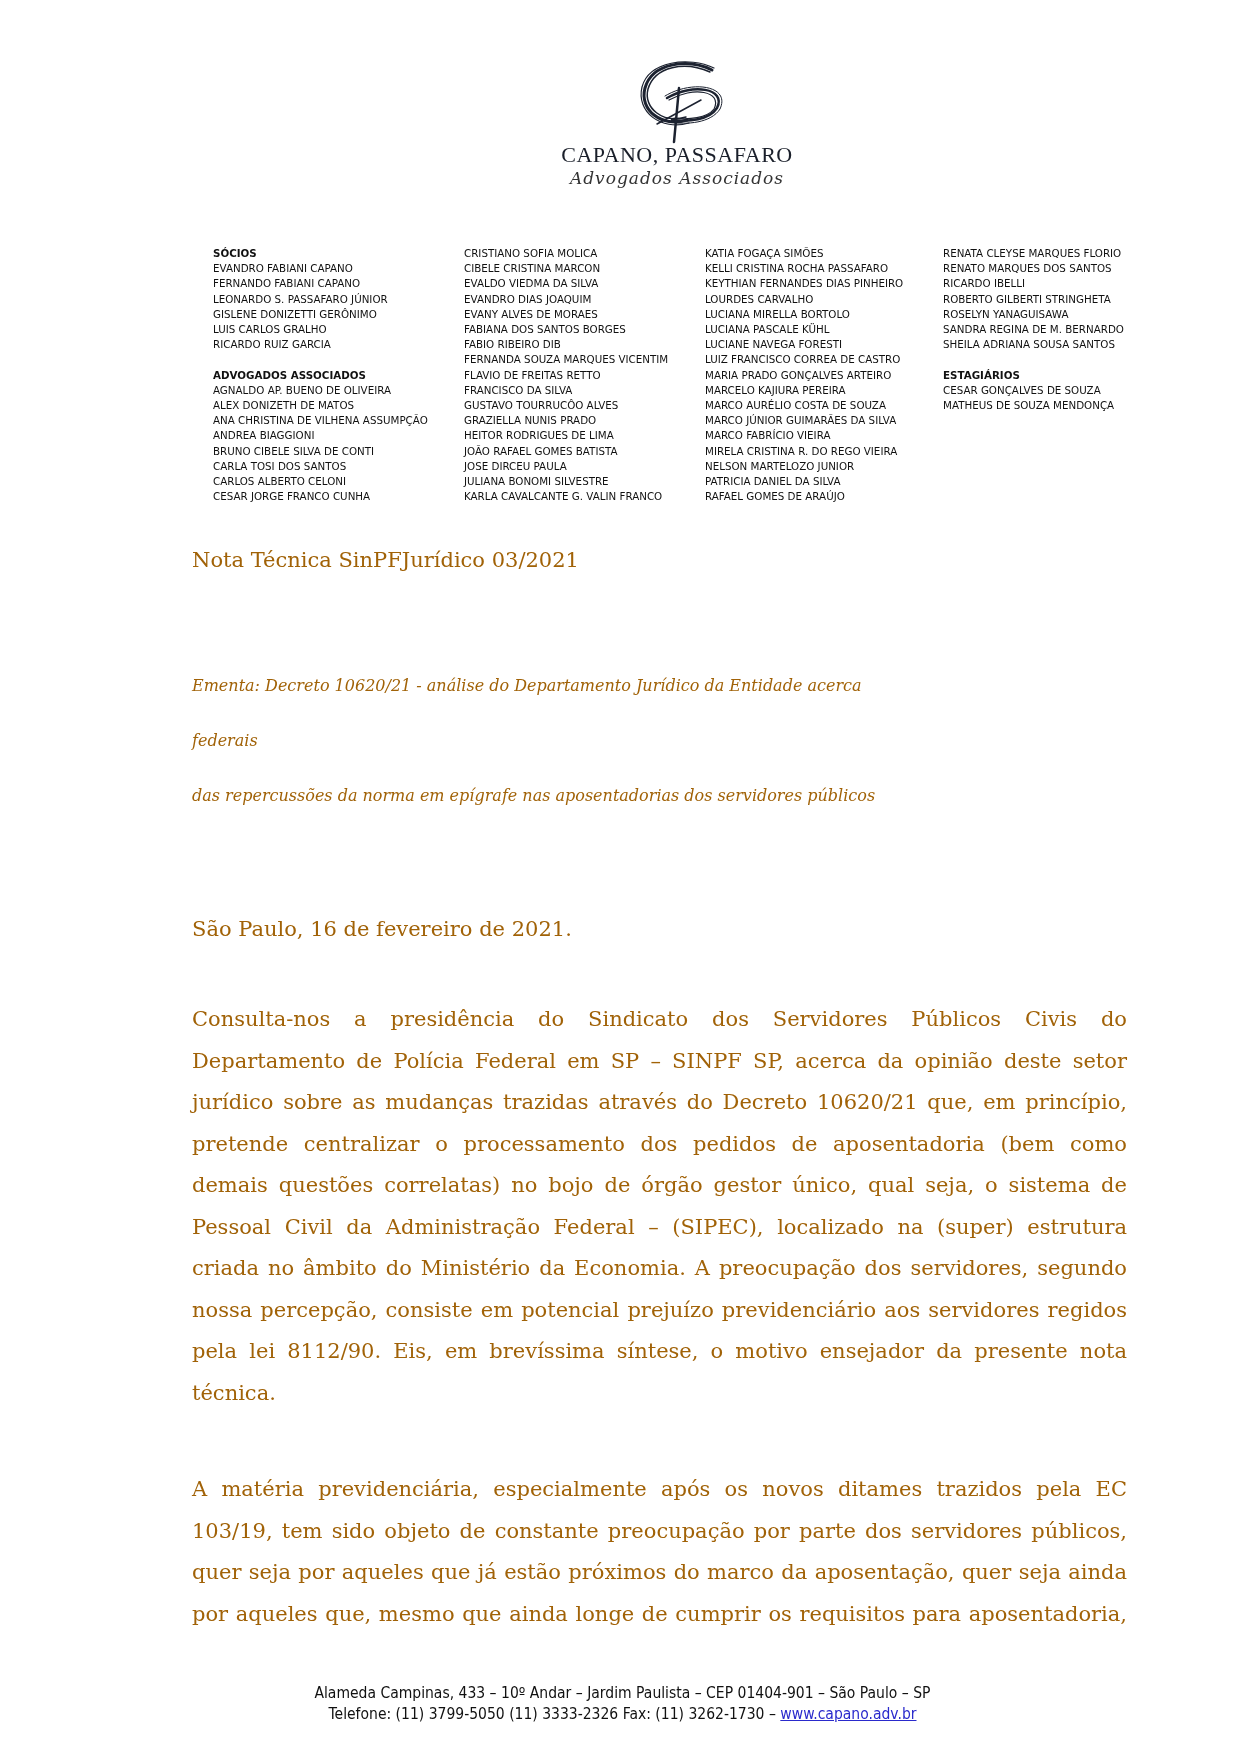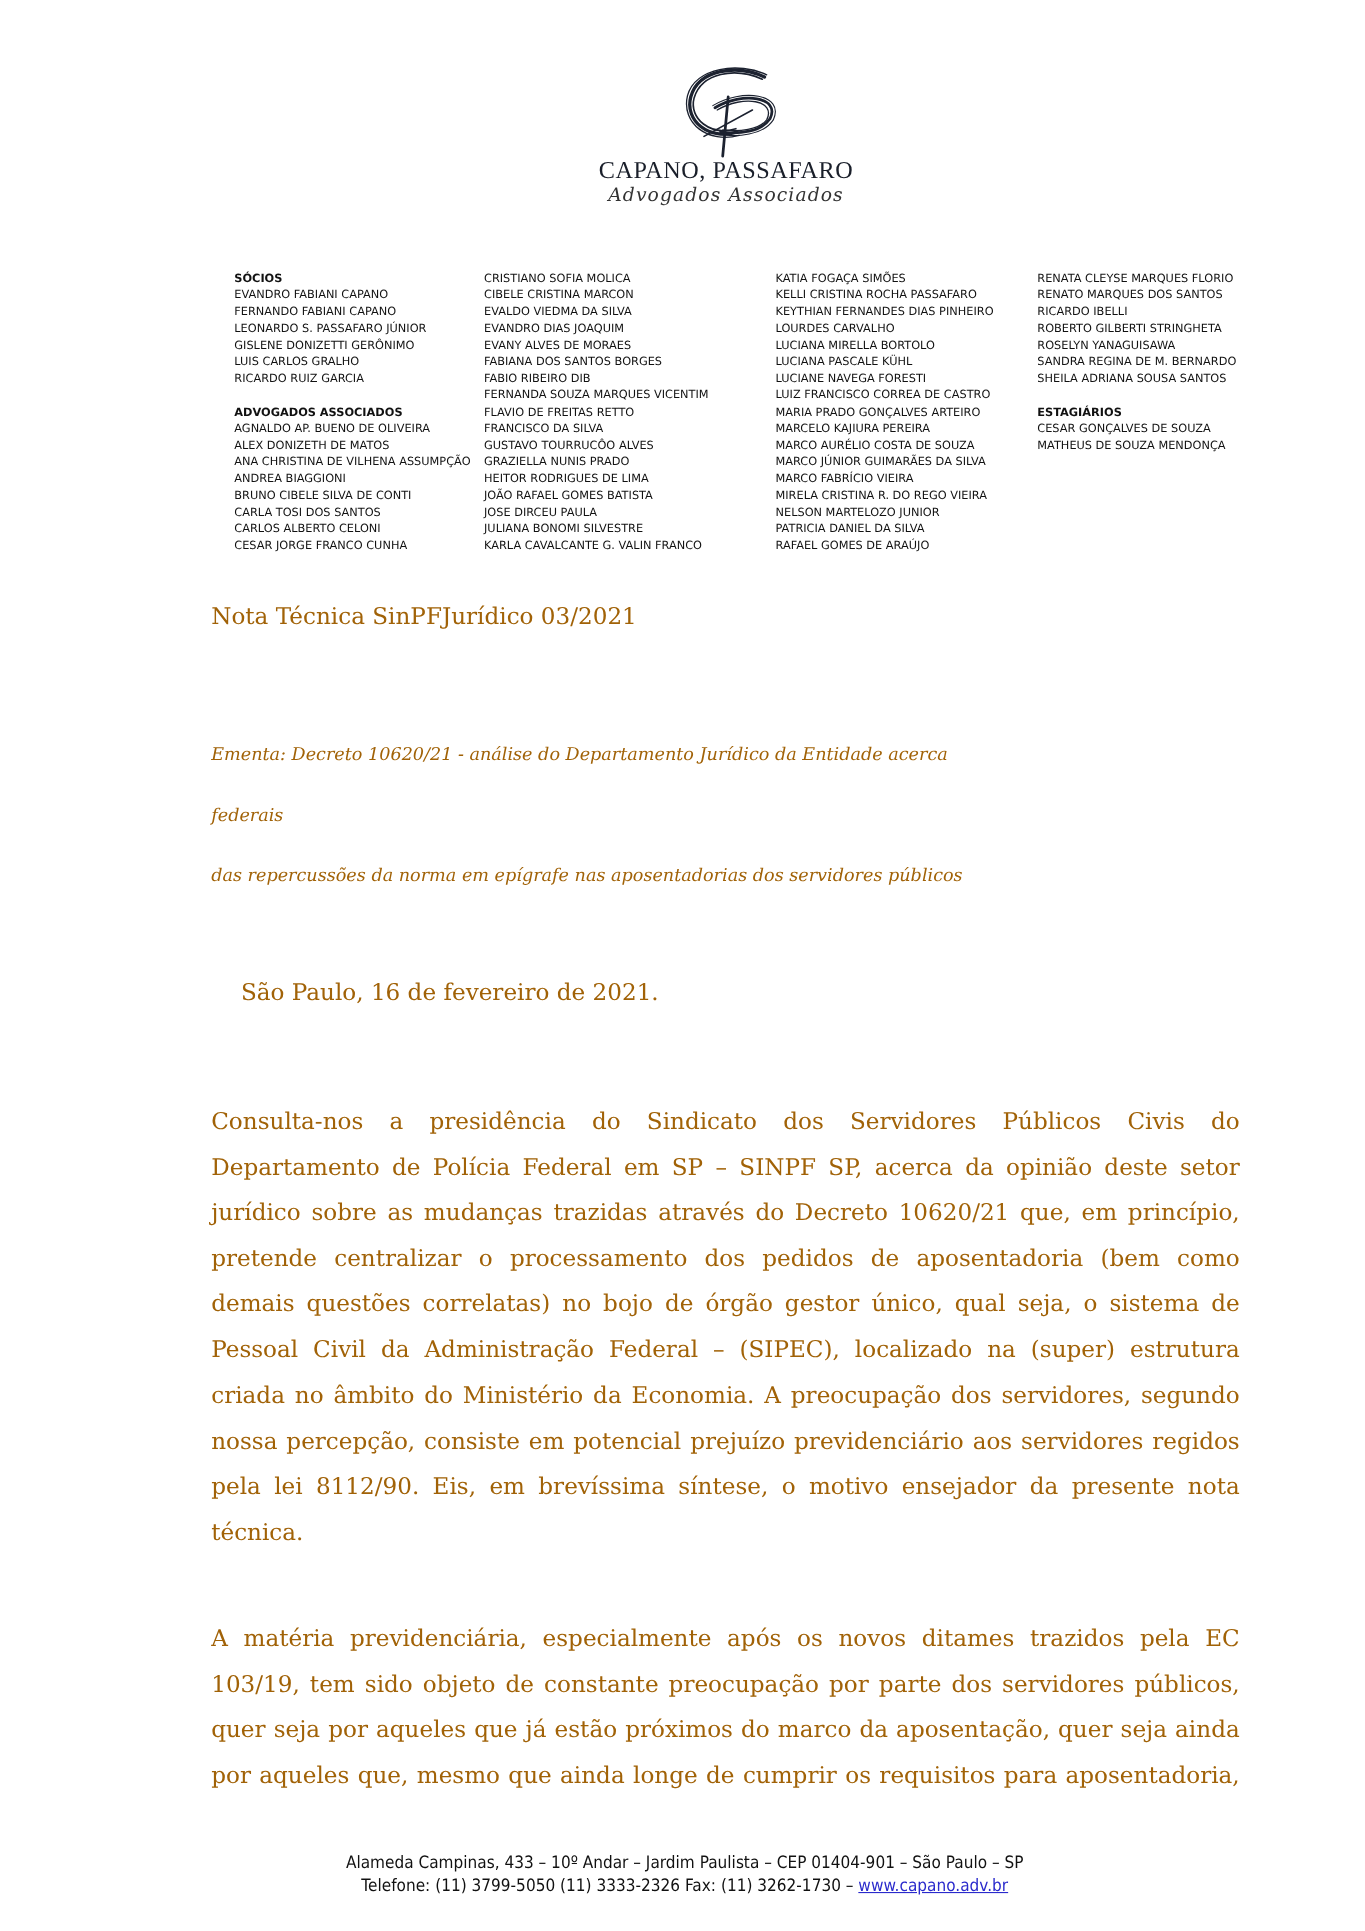--- a/index.html
+++ b/index.html
@@ -1,35 +1,35 @@
 <!DOCTYPE html>
 <html><head>
   <meta charset="utf-8">
   <style>
     html, body { margin: 0; padding: 0; background: #ffffff; }
     body { width: 1241px; height: 1755px; position: relative; overflow: hidden; color: #111; }
-    .logo { position: absolute; left: 520px; top: 58px; width: 280px; height: 150px; text-align: center; }
+    .logo { position: absolute; left: 537px; top: 58px; width: 280px; height: 150px; text-align: center; }
     .logo svg { display: block; margin: 0 auto; }
     .logo-name { font-family: "Liberation Serif", serif; font-size: 22px; letter-spacing: 0.5px; color: #1a1f2a; margin-top: -2px; }
     .logo-sub { font-family: "DejaVu Serif", serif; font-style: italic; font-size: 17px; color: #333; letter-spacing: 1px; margin-top: 0px; }
 
     .roster { position: absolute; top: 246px; left: 0; width: 1241px; font-family: "DejaVu Sans", sans-serif; font-size: 10.3px; line-height: 15.2px; color: #111; }
     .col { position: absolute; top: 0; white-space: nowrap; }
     .col1 { left: 213px; }
-    .col2 { left: 440px; }
+    .col2 { left: 464px; }
     .col3 { left: 705px; }
     .col4 { left: 943px; }
     .sec-title { font-weight: bold; }
     .gap { height: 15.2px; }
 
     .doc { position: absolute; left: 192px; width: 935px; font-family: "DejaVu Serif", serif; color: #a16207; }
     .title { top: 548px; font-size: 21px; }
     .ementa { top: 658px; font-size: 16px; line-height: 55px; font-style: italic; }
     .ementa p { margin: 0; }
-    .date { top: 890px; font-size: 21px; margin-left: 27px; }
+    .date { top: 917px; font-size: 21px; }
     .para { font-size: 21px; line-height: 41.5px; text-align: justify; margin: 0; }
     .p1 { top: 999px; }
     .p2 { top: 1469px; }
     .line { display: block; text-align: justify; text-align-last: justify; height: 41.5px; }
     .line.last { text-align-last: left; }
 
     .footer { position: absolute; left: 0; width: 1241px; top: 1683px; text-align: center; font-family: "DejaVu Sans", sans-serif; font-size: 15.5px; line-height: 21px; color: #111; transform: scaleX(0.9); transform-origin: 640px 0; }
     .footer a { color: #2a2acc; text-decoration: underline; }
   </style>
 </head>

